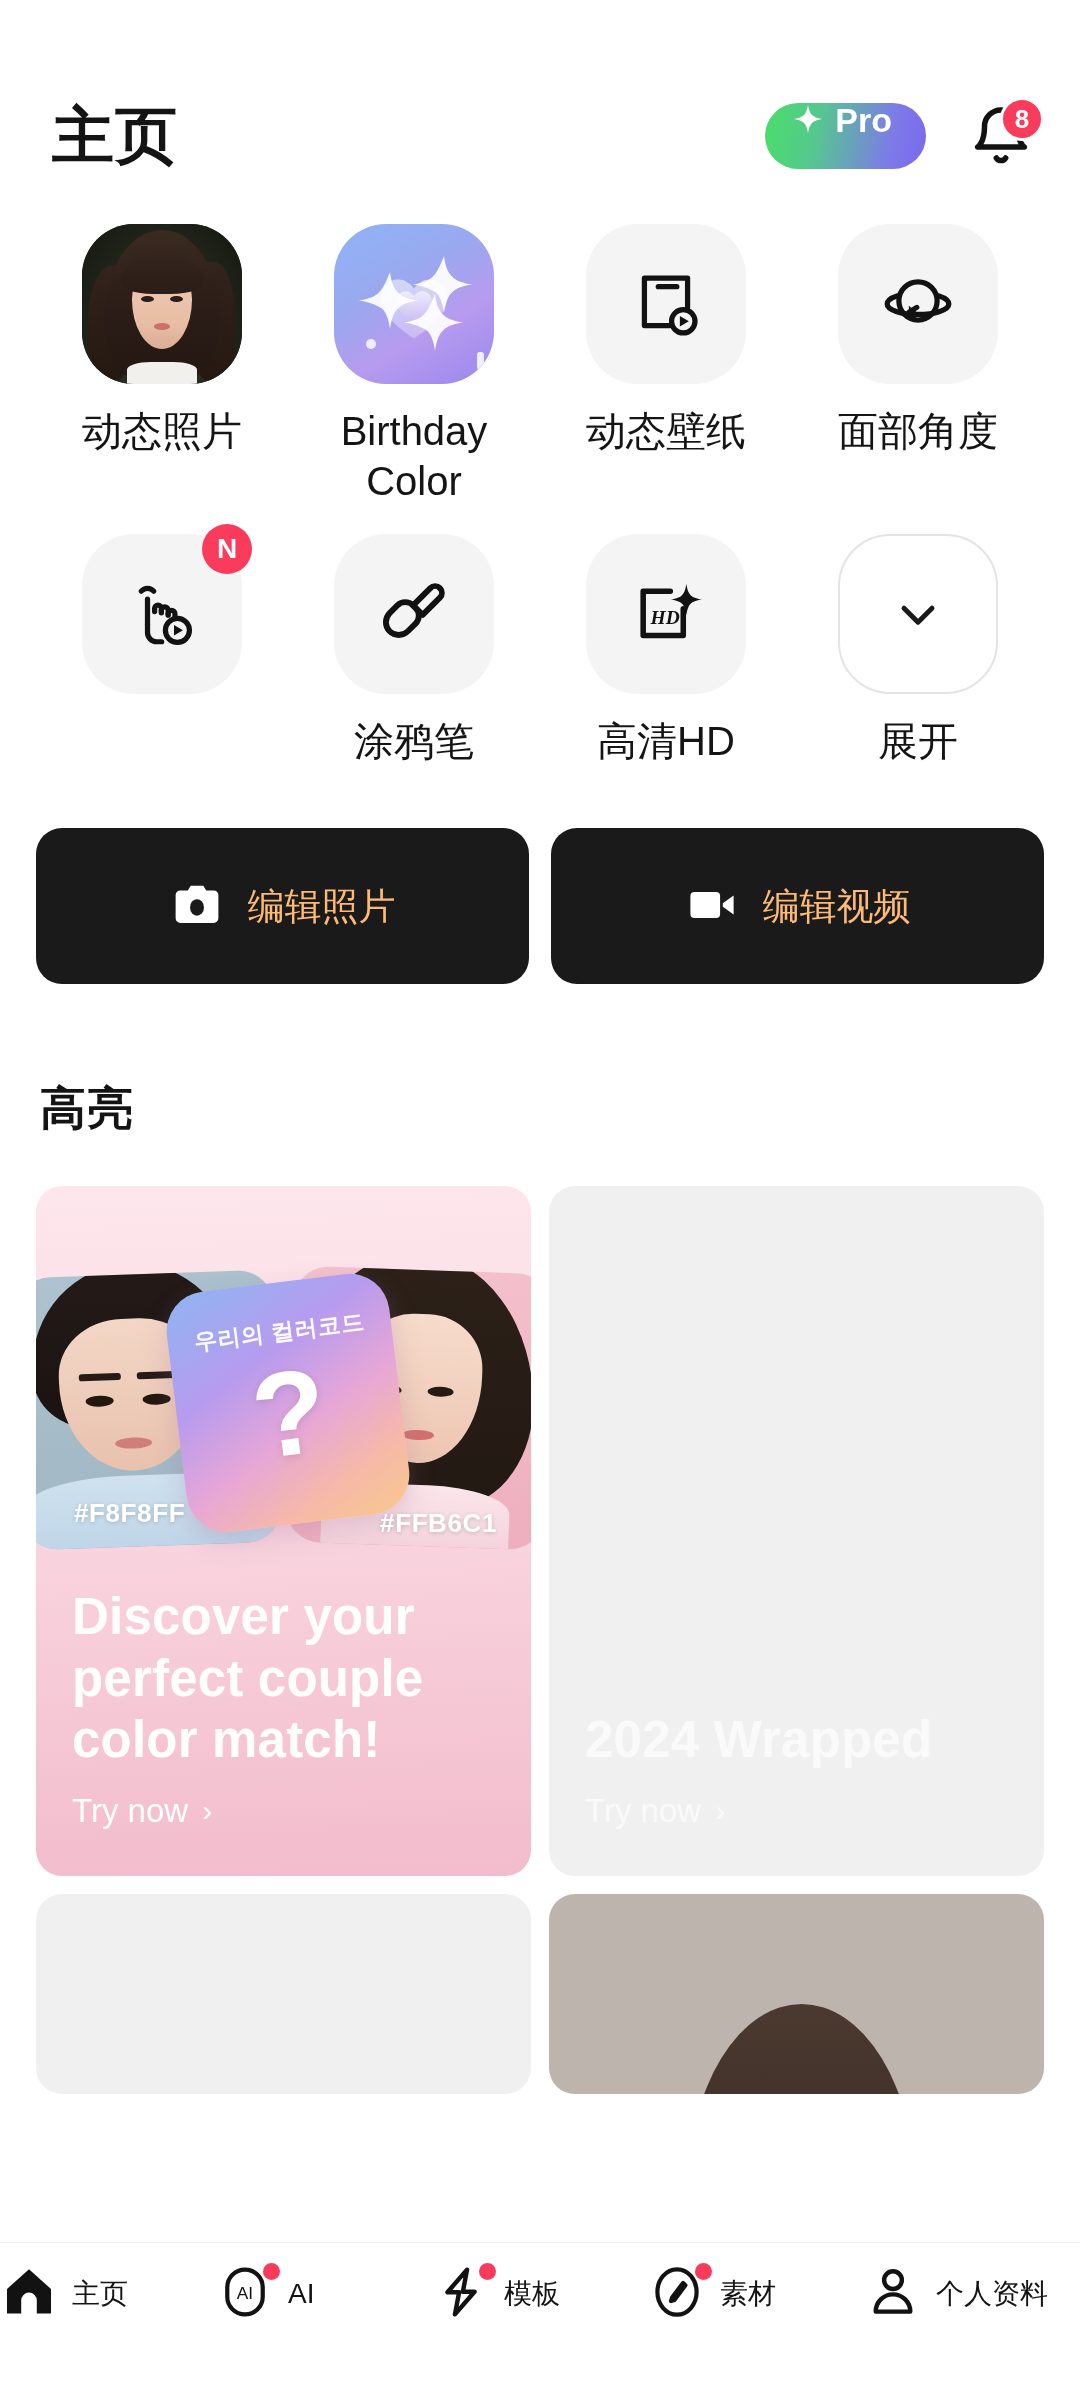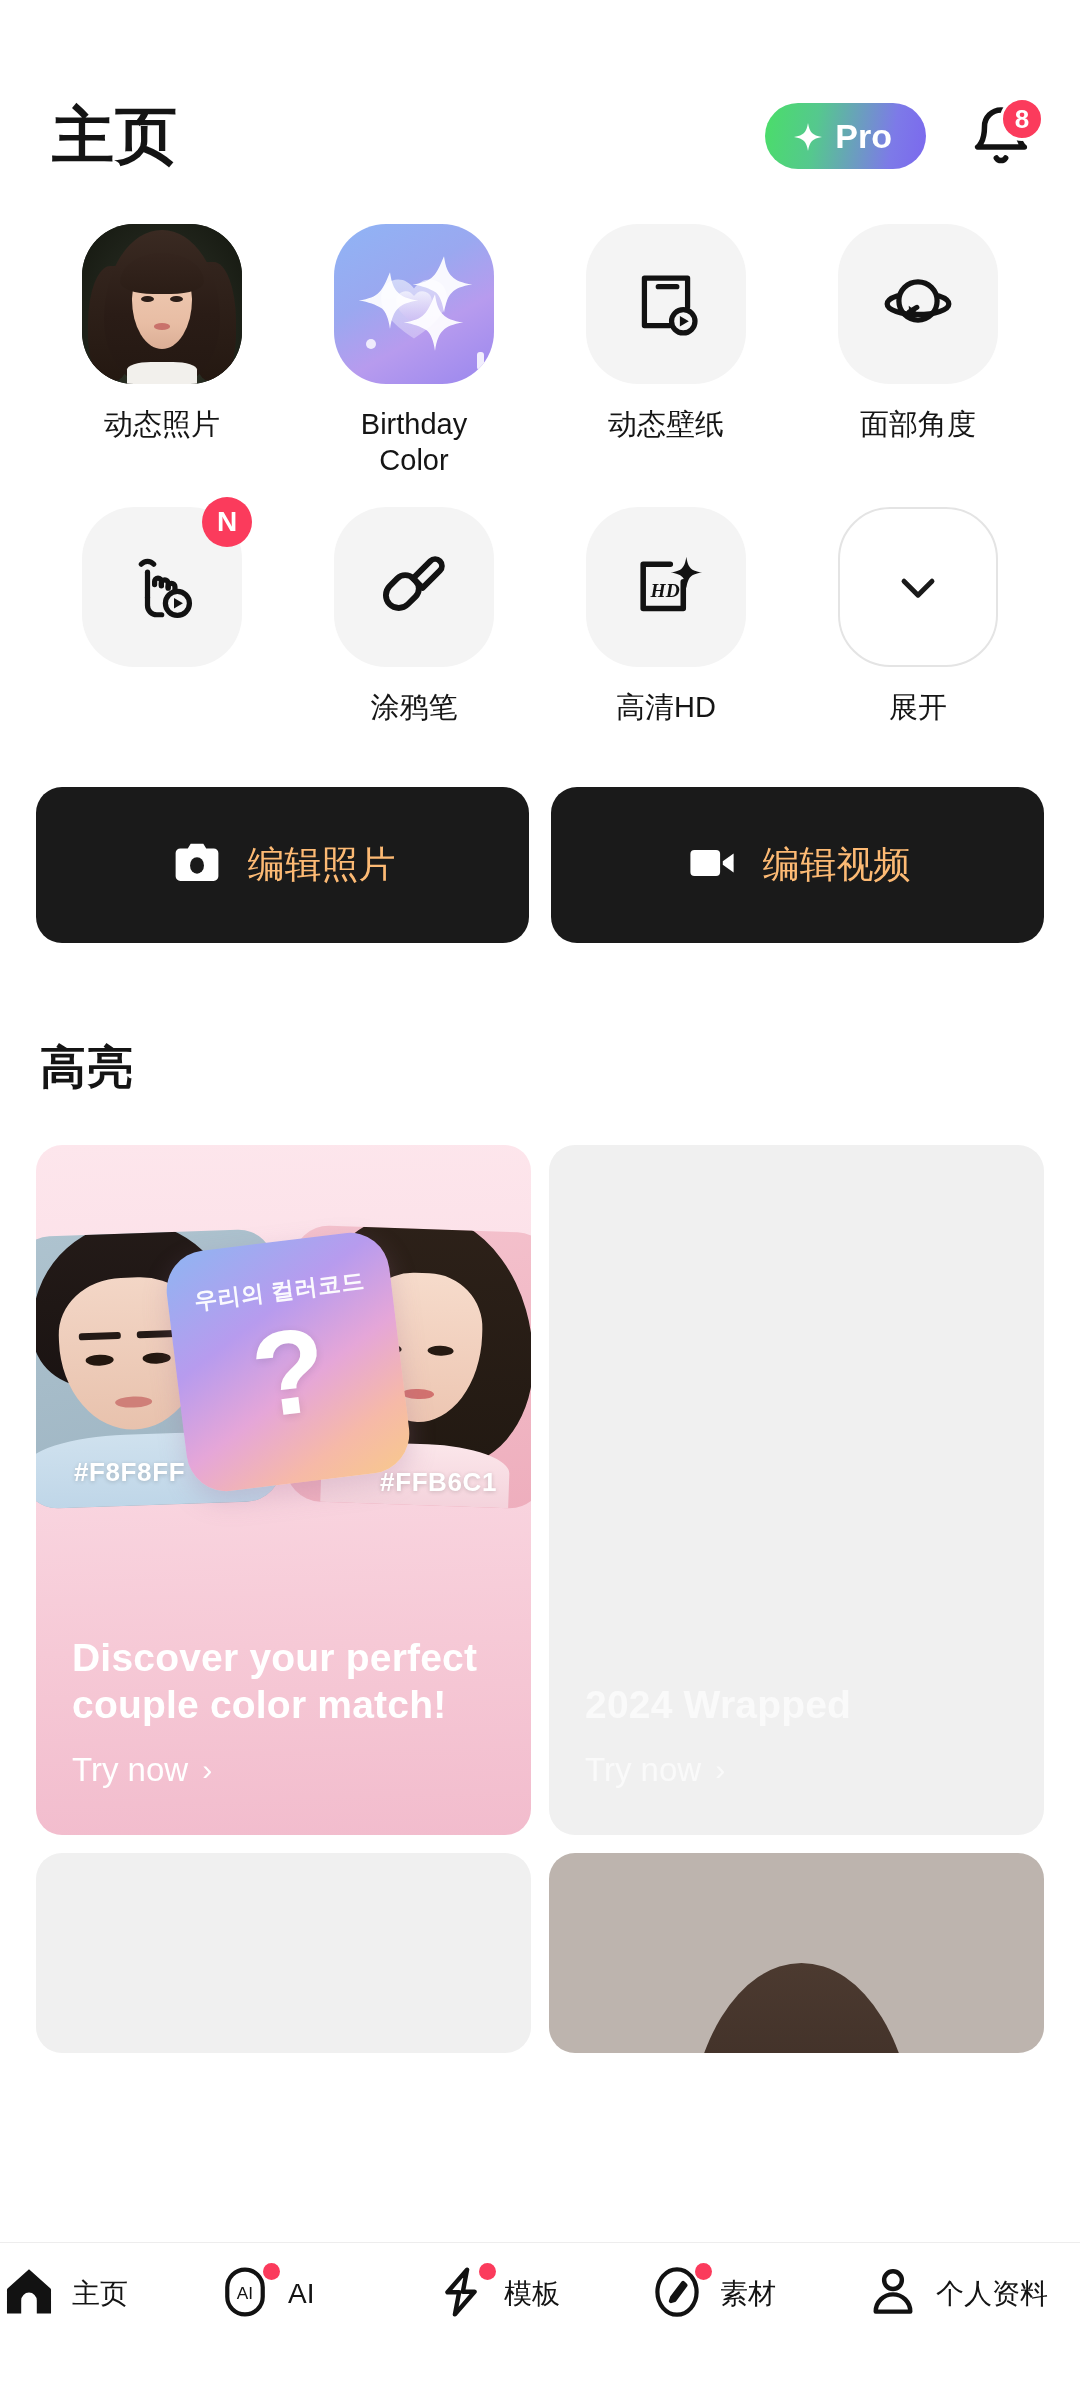--- a/index.html
+++ b/index.html
@@ -31,21 +31,21 @@
     color:#141414;
   }
   .header-right { display:flex; align-items:center; gap:42px; }
 
   .pro-btn {
     height:66px;
     padding:0 34px 0 28px;
     border-radius:33px;
     background:linear-gradient(100deg,#4ade68 0%,#55c88e 32%,#7d7ae8 78%,#7b68ee 100%);
     display:flex;
-    align-items:center;
+    align-items:flex-start;
     gap:12px;
     border:none;
     cursor:pointer;
   }
   .pro-star { width:30px; height:30px; display:block; }
   .pro-label {
     color:#ffffff;
     font-size:34px;
     font-weight:700;
     line-height:1;
@@ -85,21 +85,21 @@
     width:160px; height:160px;
     border-radius:52px;
     background:#f4f4f4;
     display:flex; align-items:center; justify-content:center;
     overflow:visible;
   }
   .tile-icon.outlined { background:#ffffff; border:2px solid #e4e4e4; }
   .tile-icon svg { width:74px; height:74px; }
   .tile-label {
     margin-top:22px;
-    font-size:29px;
+    font-size:40px;
     font-weight:500;
     line-height:1.25;
     text-align:center;
     max-width:180px;
     color:#151515;
   }
   .tile-badge {
     position:absolute;
     top:-10px; right:-10px;
     width:50px; height:50px;
@@ -277,21 +277,21 @@
     font-size:120px;
     font-weight:700;
     line-height:1;
     margin-top:6px;
     text-shadow:0 2px 8px rgba(0,0,0,.1);
   }
 
   .card-copy { position:absolute; left:36px; right:28px; bottom:46px; }
   .card-headline {
     color:#ffffff;
-    font-size:39px;
+    font-size:51px;
     font-weight:700;
     line-height:1.2;
     letter-spacing:.2px;
   }
   .card-headline.faded { color:rgba(255,255,255,.92); }
   .card-cta {
     margin-top:22px;
     color:#ffffff;
     font-size:33px;
     font-weight:400;

